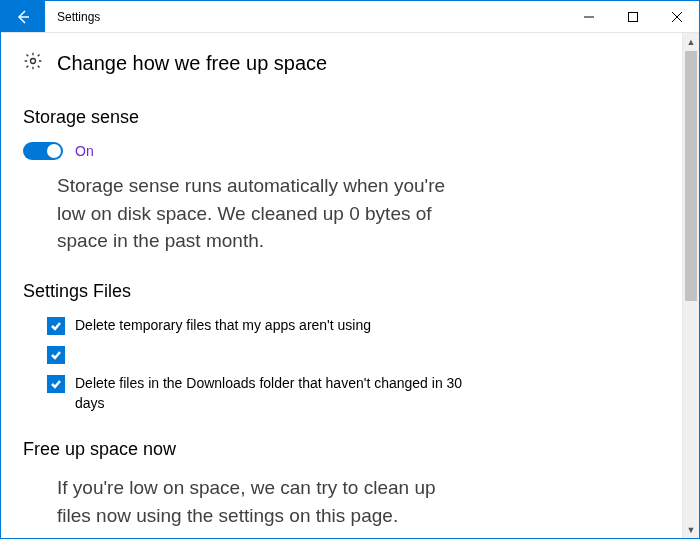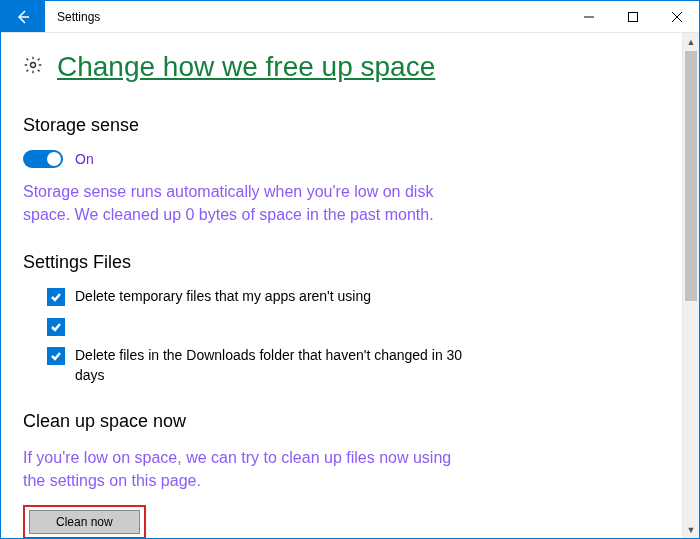--- a/index.html
+++ b/index.html
@@ -83,23 +83,22 @@
   }
   .header-row {
     display: flex;
     align-items: center;
     gap: 14px;
     margin-bottom: 32px;
   }
   .gear-icon { color: #333; }
   h1 {
     font-weight: 400;
-    font-size: 28px;
-    color: #15803d;
-    text-decoration: underline;
+    font-size: 20px;
+    color: #000000;
   }
   h2 {
     font-weight: 400;
     font-size: 18px;
     color: #000;
     margin-bottom: 14px;
     margin-top: 6px;
   }
   .section { margin-bottom: 26px; max-width: 440px; }
   .toggle-row {
@@ -121,23 +120,24 @@
     right: 2px; top: 2px;
     width: 14px; height: 14px;
     background: #fff;
     border-radius: 50%;
   }
   .toggle-label {
     font-size: 14px;
     color: #6d28d9;
   }
   .desc {
-    font-size: 16px;
-    color: #8b5cf6;
+    font-size: 19px;
+    color: #404040;
     line-height: 1.45;
+    margin-left: 34px;
   }
   .check-row {
     display: flex;
     align-items: flex-start;
     gap: 10px;
     margin-bottom: 10px;
     padding-left: 24px;
   }
   .checkbox {
     width: 18px;
@@ -245,21 +245,21 @@
         <div class="checkbox">
           <svg width="12" height="12" viewBox="0 0 12 12">
               <path d="M2 6 L5 9 L10 3"></path>
             </svg>
         </div>
         <span class="check-label">Delete files in the Downloads folder that haven't changed in 30 days</span>
       </div>
     </div>
 
     <div class="section">
-      <h2>Clean up space now</h2>
+      <h2>Free up space now</h2>
       <p class="desc" style="margin-bottom:12px">If you're low on space, we can try to clean up files now using the settings on this page.</p>
       <span class="clean-highlight">
         <span class="clean-btn">Clean now</span>
       </span>
     </div>
   </div>
 
   <div class="scrollbar">
     <div class="scroll-arrow" style="top:0">▲</div>
     <div class="scroll-thumb"></div>

